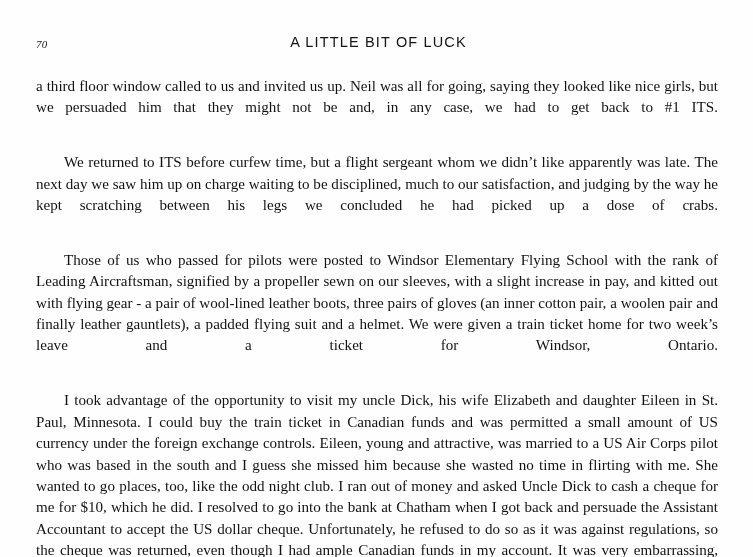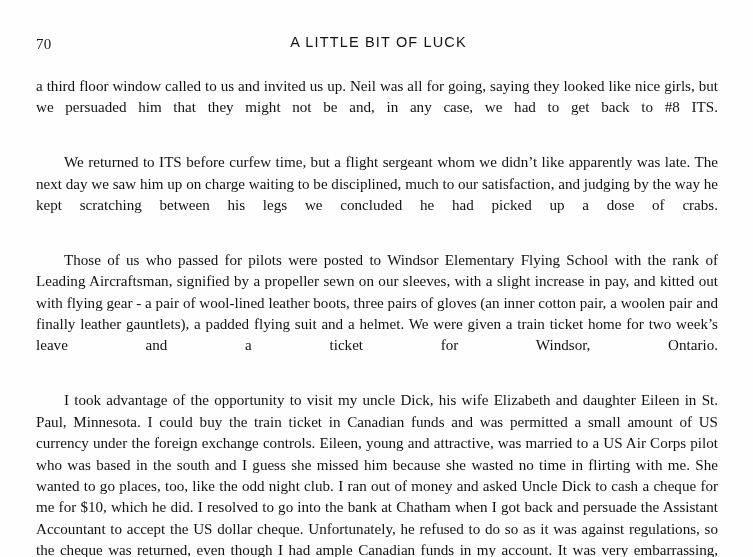--- a/index.html
+++ b/index.html
@@ -24,24 +24,25 @@
     left: 0;
     top: 33px;
     width: 753px;
     height: 22px;
   }
   .folio {
     position: absolute;
     left: 36px;
     top: 2px;
     font-family: "Liberation Serif", "DejaVu Serif", serif;
-    font-size: 15px;
+    font-size: 11px;
     line-height: 18px;
     color: #1a1a1a;
     letter-spacing: 0.3px;
+    font-style: italic;
   }
   .head-title {
     position: absolute;
     left: 0;
     top: 0;
     width: 753px;
     text-align: center;
     font-family: "Liberation Sans", "DejaVu Sans", sans-serif;
     font-size: 14.5px;
     line-height: 18px;
@@ -96,20 +97,20 @@
 <body>
 
 <div class="page">
 
   <div class="running-head">
     <div class="folio">70</div>
     <div class="head-title">A LITTLE BIT OF LUCK</div>
   </div>
 
   <div class="textblock">
-    <p class="para" id="para-1">a third floor window called to us and invited us up. Neil was all for going, saying they looked like nice girls, but we persuaded him that they might not be and, in any case, we had to get back to #8 ITS.</p>
+    <p class="para" id="para-1">a third floor window called to us and invited us up. Neil was all for going, saying they looked like nice girls, but we persuaded him that they might not be and, in any case, we had to get back to #1 ITS.</p>
     <p class="para indent" id="para-2">We returned to ITS before curfew time, but a flight sergeant whom we didn’t like apparently was late. The next day we saw him up on charge waiting to be disciplined, much to our satisfaction, and judging by the way he kept scratching between his legs we concluded he had picked up a dose of crabs.</p>
     <p class="para indent" id="para-3">Those of us who passed for pilots were posted to Windsor Elementary Flying School with the rank of Leading Aircraftsman, signified by a propeller sewn on our sleeves, with a slight increase in pay, and kitted out with flying gear - a pair of wool-lined leather boots, three pairs of gloves (an inner cotton pair, a woolen pair and finally leather gauntlets), a padded flying suit and a helmet. We were given a train ticket home for two week’s leave and a ticket for Windsor, Ontario.</p>
     <p class="para indent" id="para-4">I took advantage of the opportunity to visit my uncle Dick, his wife Elizabeth and daughter Eileen in St. Paul, Minnesota. I could buy the train ticket in Canadian funds and was permitted a small amount of US currency under the foreign exchange controls. Eileen, young and attractive, was married to a US Air Corps pilot who was based in the south and I guess she missed him because she wasted no time in flirting with me. She wanted to go places, too, like the odd night club. I ran out of money and asked Uncle Dick to cash a cheque for me for $10, which he did. I resolved to go into the bank at Chatham when I got back and persuade the Assistant Accountant to accept the US dollar cheque. Unfortunately, he refused to do so as it was against regulations, so the cheque was returned, even though I had ample Canadian funds in my account. It was very embarrassing, especially as they had been so hospitable, but there was nothing I could do about it except send US cash when I was able to after the war. Uncle Dick didn’t understand exchange controls and as far as he was concerned the cheque I had given him had bounced.</p>
   </div>
 
   <div class="grain"></div>
 </div>
 
 </body></html>

